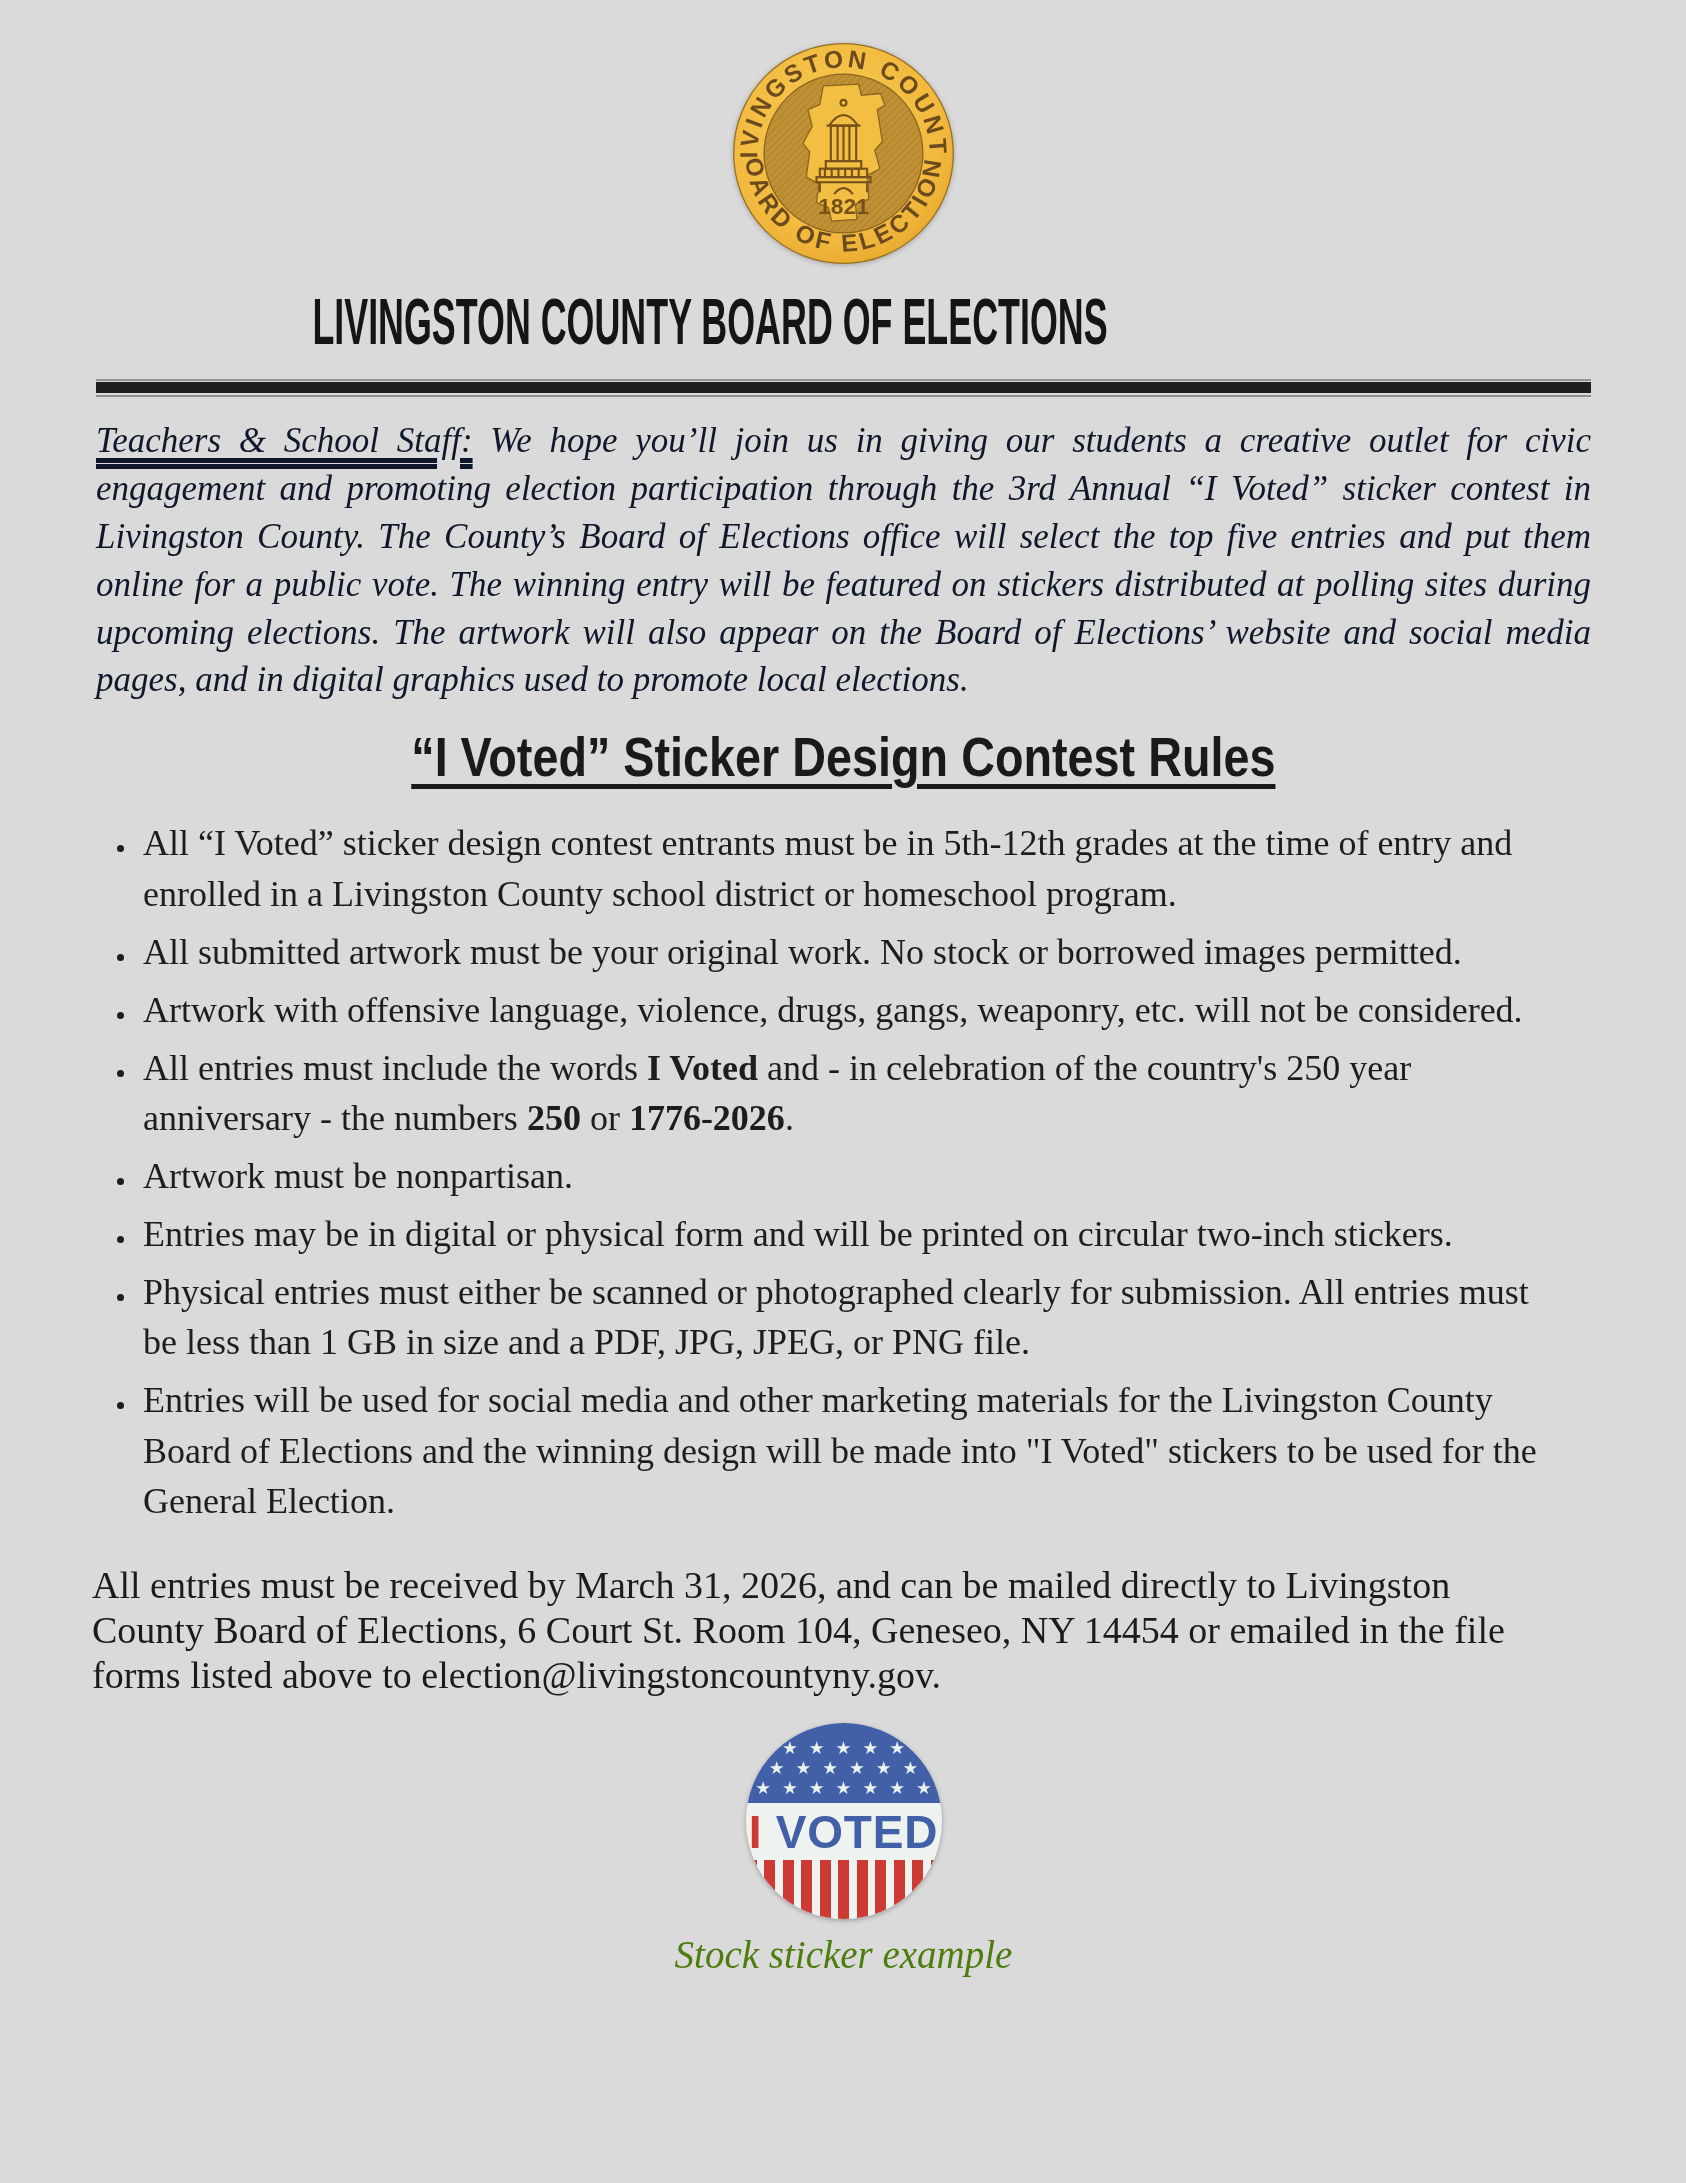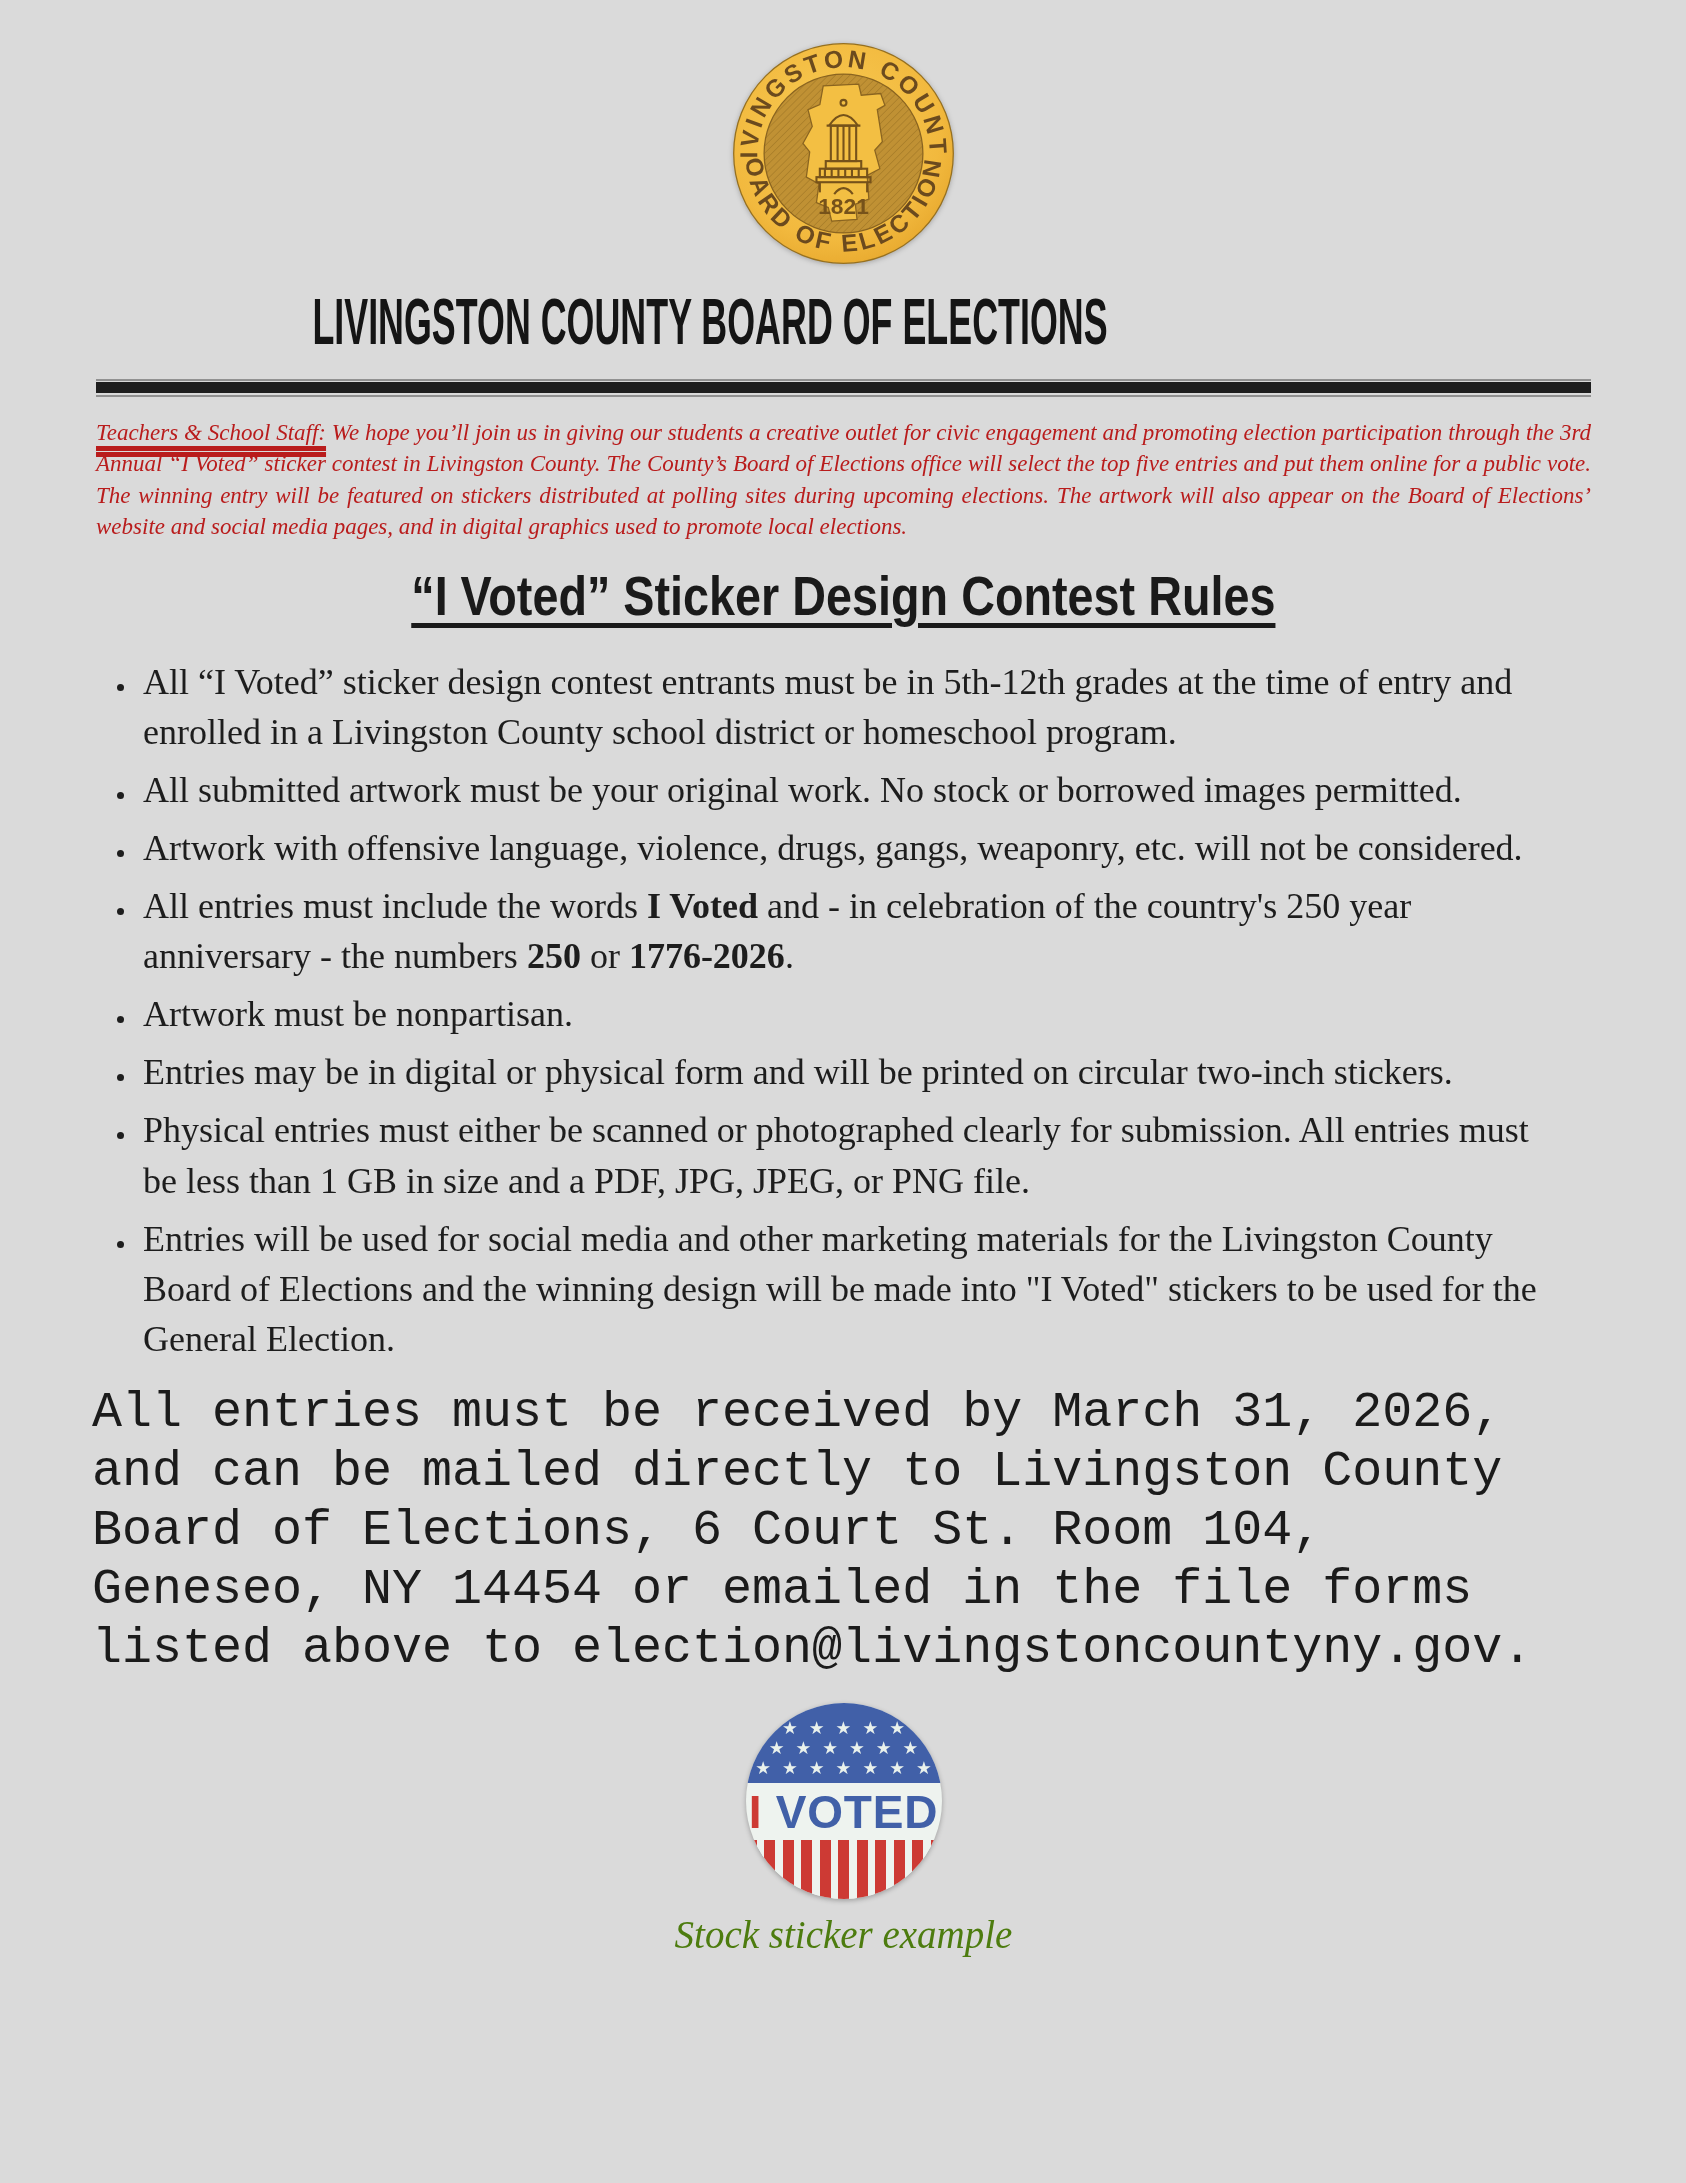--- a/index.html
+++ b/index.html
@@ -31,22 +31,22 @@
     font-weight:bold; font-size:50px; line-height:1.2;
     color:#1a1a1a;
   }
   
   .rule-hr { width:1495px; margin:25px auto 0; }
   .rule-hr .thin { height:1.7px; background:#919191; }
   .rule-hr .thick { height:11px; background:#1e1e1e; margin:1.7px 0; }
   
   .intro {
     width:1495px; margin:20px auto 16px;
-    font-style:italic; font-size:23px; line-height:1.37;
-    text-align:justify; color:#b91c1c;
+    font-style:italic; font-size:35px; line-height:1.37;
+    text-align:justify; color:#0f172a;
   }
   .intro .lead {
     text-decoration:underline; text-decoration-style:double;
     text-decoration-thickness:5px; text-underline-offset:5.9px;
   }
   
   .rules-heading-wrap { margin-top:22px; text-align:center; }
   .rules-heading {
     display:inline-block;
     font-family:"Liberation Sans", sans-serif;
@@ -60,23 +60,23 @@
     width:1503px; margin:28.6px auto 0 94px;
     padding-left:44px;
     font-size:36px; line-height:1.4; color:#1d1d1d;
     list-style:disc;
   }
   .rules-list li { margin-bottom:7.6px; padding-left:5px; max-width:1428px; }
   .rules-list li::marker { font-size:25px; }
   .rules-list .b { font-weight:bold; }
   
   .closing {
-    width:1453px; margin:18px 0 0 92px;
-    font-family:Liberation Mono, monospace;
-    font-size:50px; line-height:1.18; color:#1b1b1b;
+    width:1453px; margin:37px 0 0 92px;
+    font-family:Liberation Serif, serif;
+    font-size:38px; line-height:1.18; color:#1b1b1b;
   }
   
   .sticker-wrap { margin-top:25px; display:flex; justify-content:center; }
   .sticker {
     position:relative; width:196px; height:196px;
     border-radius:50%; overflow:hidden;
     background:#eef3ef;
     box-shadow:0 1.7px 5px rgba(0,0,0,.28);
   }
   .sticker-blue {

